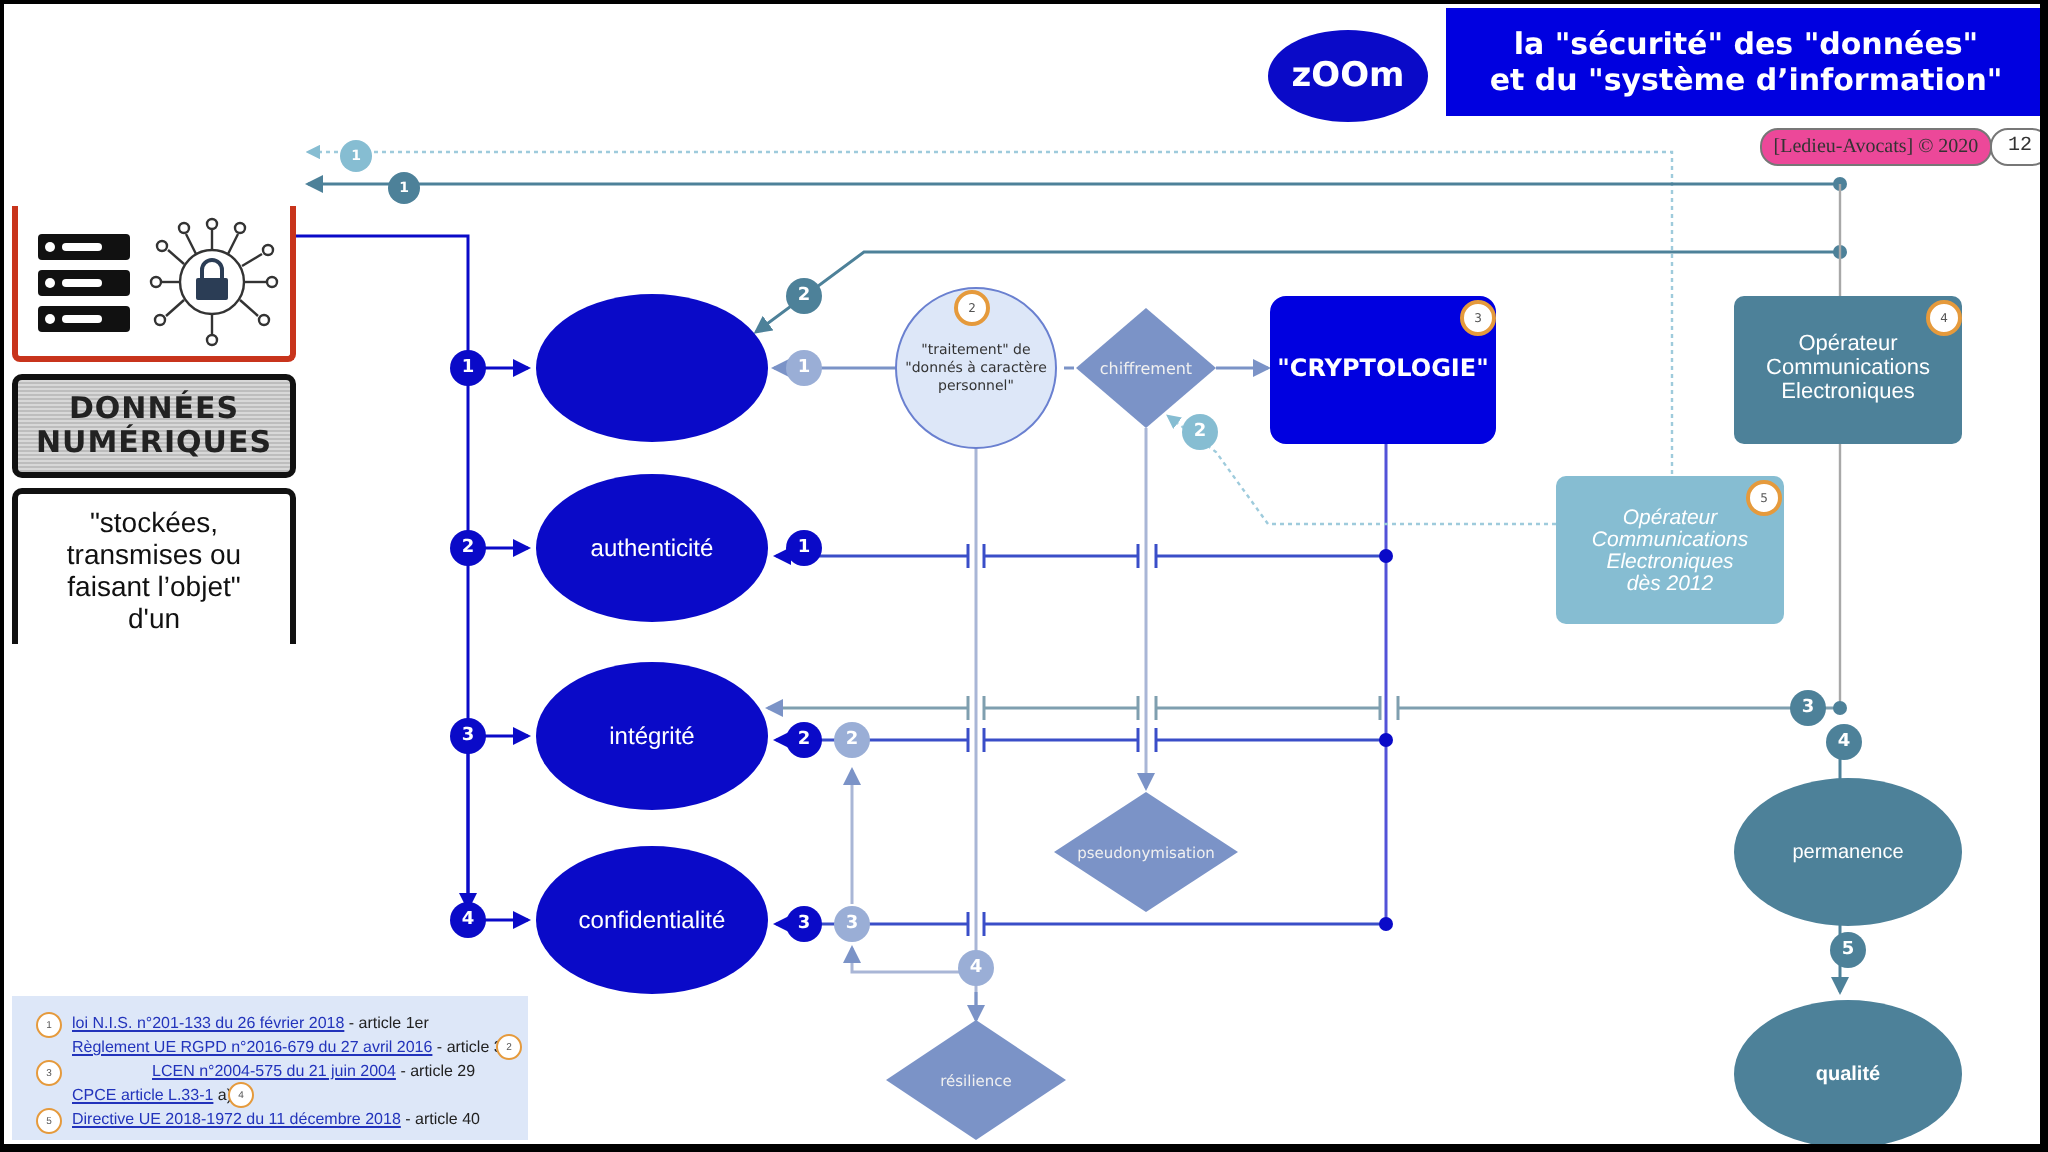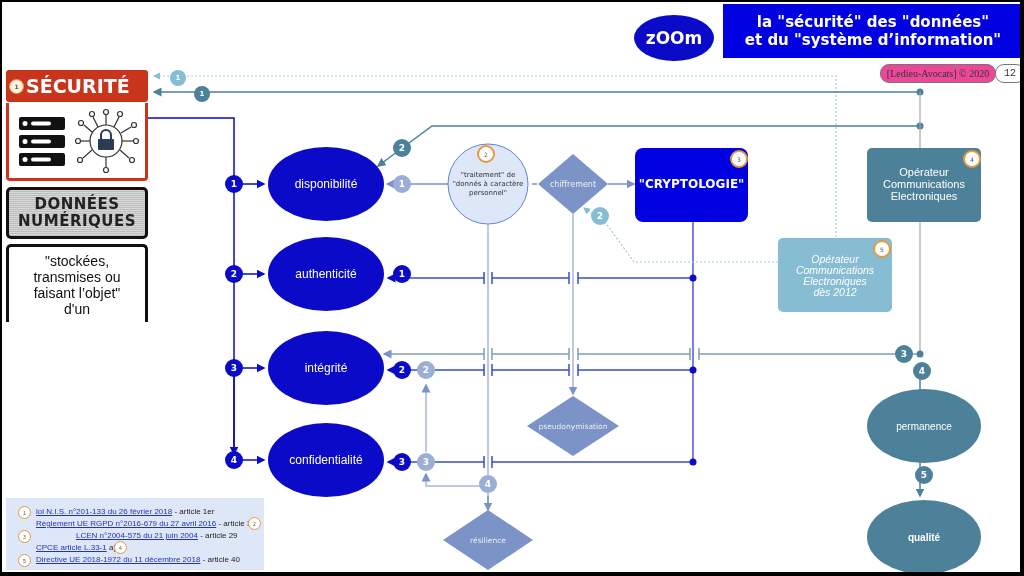--- a/index.html
+++ b/index.html
@@ -151,24 +151,20 @@
   <div class="abs zoom-badge">
       <span>zOOm</span>
     </div>
   <div class="abs title-box">
     <div>la "sécurité" des "données"</div>
     <div>et  du "système d’information"</div>
   </div>
   <div class="abs credit">[Ledieu-Avocats] © 2020</div>
   <div class="abs pagenum">12</div>
 
-  <div class="abs sec-head">
-    <span style="display:inline-flex;width:13px;height:13px;border-radius:50%;background:#fff3e0;border:1.5px solid #e59a3c;color:#555;font-size:6px;align-items:center;justify-content:center;margin-left:3px;">1</span>
-    <span>SÉCURITÉ</span>
-  </div>
   <div class="abs sec-body">
     <svg width="136" height="75" viewBox="0 0 136 75">
       <g fill="#111">
         <rect x="10" y="14" width="46" height="13" rx="2"></rect>
         <rect x="10" y="32" width="46" height="13" rx="2"></rect>
         <rect x="10" y="50" width="46" height="13" rx="2"></rect>
       </g>
       <g fill="#fff">
         <circle cx="16" cy="20.5" r="2.5"></circle>
           <rect x="22" y="18.5" width="20" height="4" rx="2"></rect>
@@ -208,21 +204,20 @@
     <span>DONNÉES</span>
     <span>NUMÉRIQUES</span>
   </div>
   <div class="abs st-box">
     <div>"stockées,</div>
     <div>transmises ou</div>
     <div>faisant l’objet"</div>
     <div>d'un</div>
   </div>
 
-  <div class="ellipse-label" style="left:266px;top:165px;width:116px;height:34px;font-size:12px;">disponibilité</div>
   <div class="ellipse-label" style="left:266px;top:255px;width:116px;height:34px;font-size:12px;">authenticité</div>
   <div class="ellipse-label" style="left:266px;top:349px;width:116px;height:34px;font-size:12px;">intégrité</div>
   <div class="ellipse-label" style="left:266px;top:441px;width:116px;height:34px;font-size:12px;">confidentialité</div>
 
   <div class="node-text" style="left:446px;top:162px;width:80px;height:40px;font-size:7px;color:#333;line-height:9px;">
     <span>"traitement" de</span>
     <span>"donnés à caractère</span>
     <span>personnel"</span>
   </div>
   <div class="orange-ring" style="left:475px;top:143px;">2</div>

